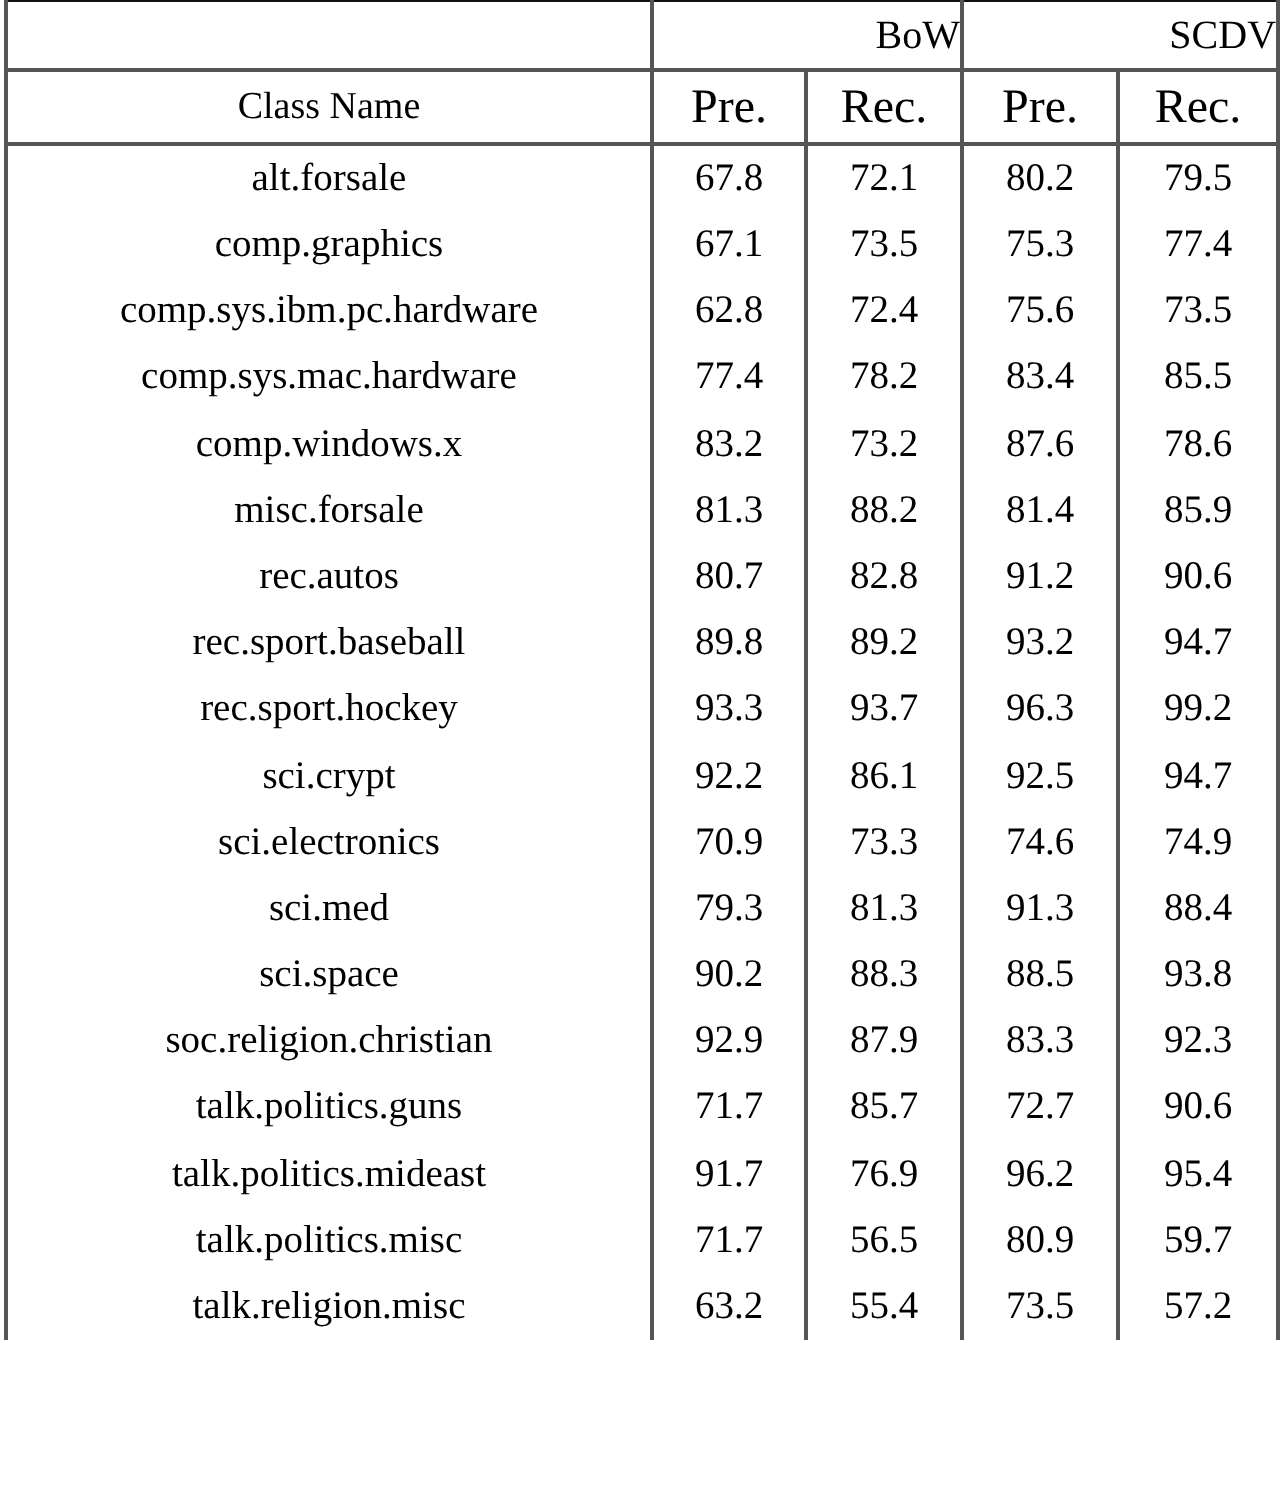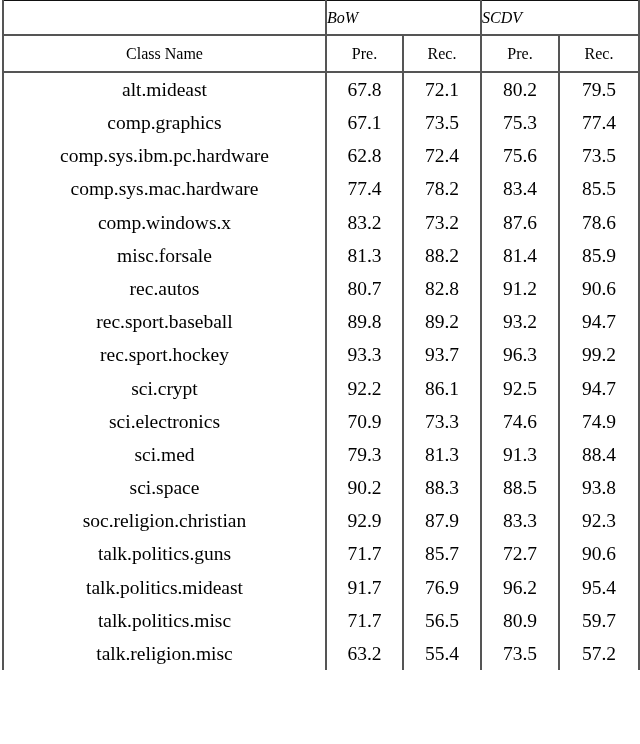--- a/index.html
+++ b/index.html
@@ -58,34 +58,33 @@
   col.c-br   { width: 78px; }
   col.c-sp   { width: 78px; }
   col.c-sr   { width: 80px; }
 
   
   tr.grouphead td { height: 33px; }
   tr.subhead  td  { height: 35px; }
   tr.datarow  td  { height: 33.2px; }
 
   .group-label {
-    text-align: left;
-    font-size: 16px;
-    font-style: italic;
+    text-align: right;
+    font-size: 20px;
   }
   .sub-label {
     text-align: center;
     font-weight: bold;
-    font-size: 16px;
+    font-size: 24px;
     border-radius: 11px;
   }
   .name-label {
     text-align: center;
     font-weight: bold;
-    font-size: 16px;
+    font-size: 19px;
   }
   .cell-name {
     text-align: center;
     font-size: 19.5px;
     padding-left: 4px;
     padding-right: 4px;
     white-space: nowrap;
   }
   .cell-num {
     text-align: center;
@@ -116,21 +115,21 @@
       <tr class="subhead rule-thick">
         <td class="name-label frame-left">Class Name</td>
         <td class="sub-label vsep-major">Pre.</td>
         <td class="sub-label vsep-minor">Rec.</td>
         <td class="sub-label vsep-major">Pre.</td>
         <td class="sub-label vsep-minor frame-right">Rec.</td>
       </tr>
     </thead>
     <tbody id="results-body">
         <tr class="datarow rule-thick">
-          <td class="cell-name frame-left">alt.mideast</td>
+          <td class="cell-name frame-left">alt.forsale</td>
           <td class="cell-num vsep-major">67.8</td>
           <td class="cell-num vsep-minor">72.1</td>
           <td class="cell-num vsep-major">80.2</td>
           <td class="cell-num vsep-minor frame-right">79.5</td>
         </tr>
         <tr class="datarow">
           <td class="cell-name frame-left">comp.graphics</td>
           <td class="cell-num vsep-major">67.1</td>
           <td class="cell-num vsep-minor">73.5</td>
           <td class="cell-num vsep-major">75.3</td>

